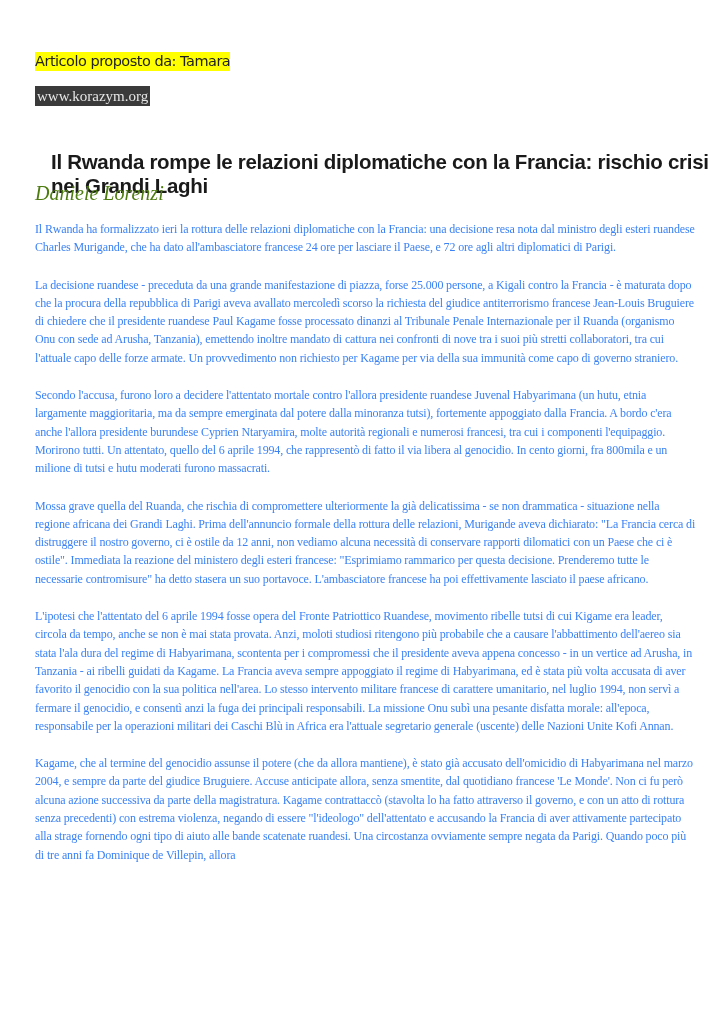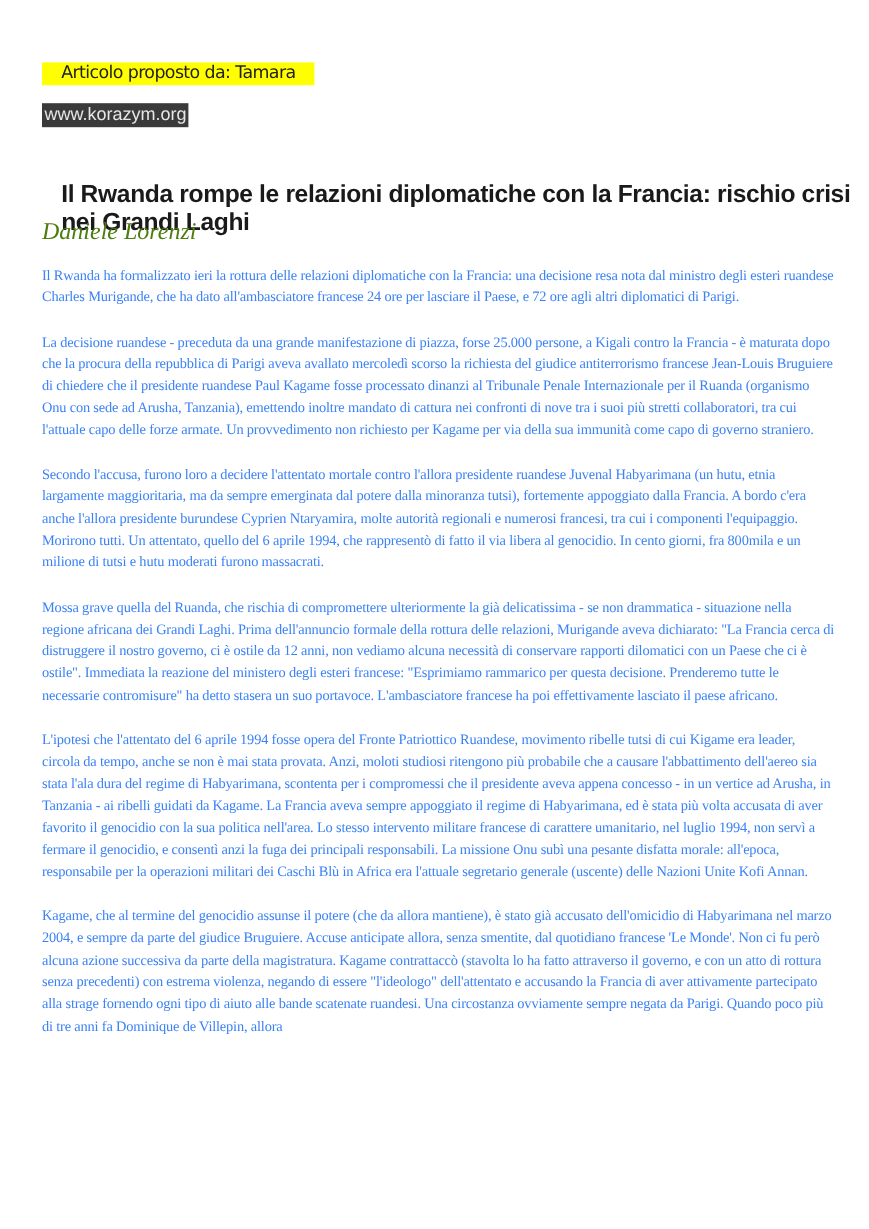--- a/index.html
+++ b/index.html
@@ -22,28 +22,28 @@
     }
     .proposer {
       position: absolute;
       top: 52px;
       left: 0;
       font-family: "DejaVu Sans", sans-serif;
       font-size: 14.5px;
       line-height: 19px;
       background: #ffff00;
       color: #222;
-      padding: 0 16px;
+      padding: 0 0;
       letter-spacing: -0.5px;
     }
     .site-url {
       position: absolute;
       top: 86px;
       left: 0;
-      font-family: Liberation Sans, sans-serif;
+      font-family: Liberation Serif, serif;
       font-size: 15px;
       line-height: 20px;
       background: #3a3a3a;
       color: #e6e6e6;
       padding: 0 2px;
     }
     .title {
       position: absolute;
       top: 134px;
       left: 0;

